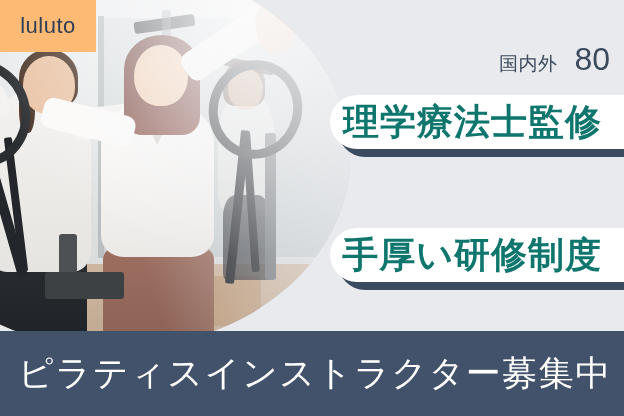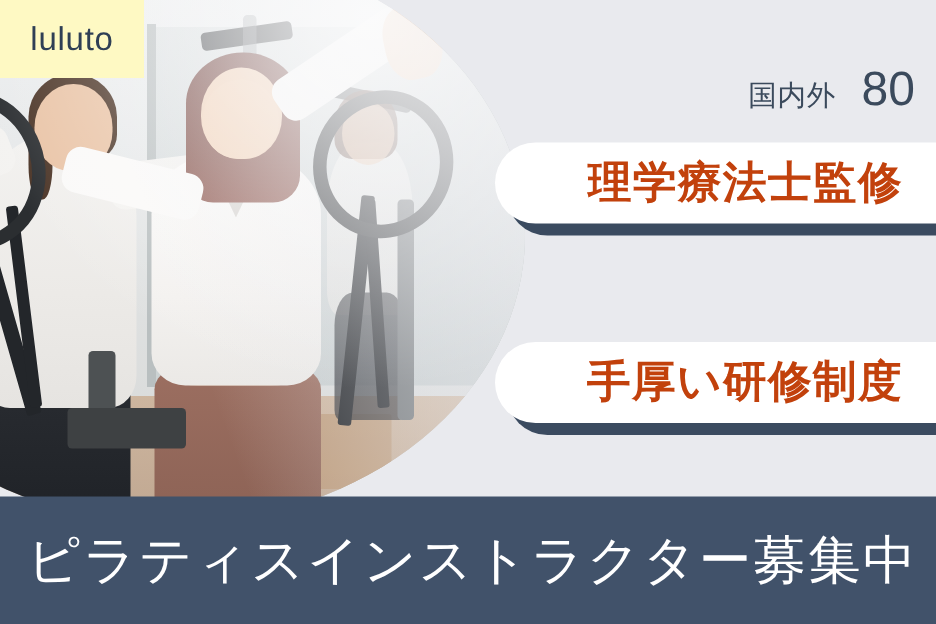--- a/index.html
+++ b/index.html
@@ -229,22 +229,22 @@
     height: 100%;
     background: #ffffff;
     border-radius: 27px 0 0 27px;
     display: flex;
     align-items: center;
     justify-content: flex-end;
     padding-right: 22px;
     box-sizing: border-box;
   }
   .pill-text {
-    color: #c2410c;
-    font-size: 29px;
+    color: #0f766e;
+    font-size: 36px;
     font-weight: bold;
     letter-spacing: 1px;
     white-space: nowrap;
   }
 
   
   #bottom-band {
     position: absolute;
     left: 0; right: 0;
     top: 331px;
@@ -260,21 +260,21 @@
     letter-spacing: 1.5px;
     padding-left: 18px;
     white-space: nowrap;
   }
 
   
   #logo-box {
     position: absolute;
     left: 0; top: 0;
     width: 96px; height: 52px;
-    background: #fef9c3;
+    background: #fdba74;
     display: flex;
     align-items: center;
     justify-content: center;
     z-index: 5;
   }
   #logo-text {
     color: #2f3f55;
     font-size: 22px;
     letter-spacing: .5px;
     font-weight: 400;

